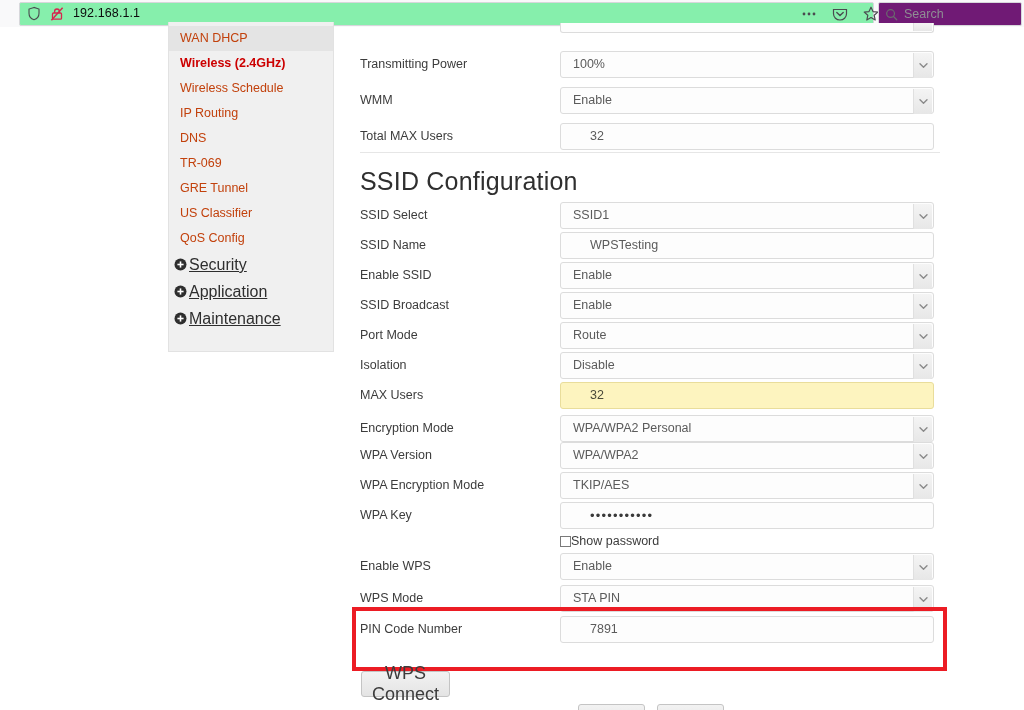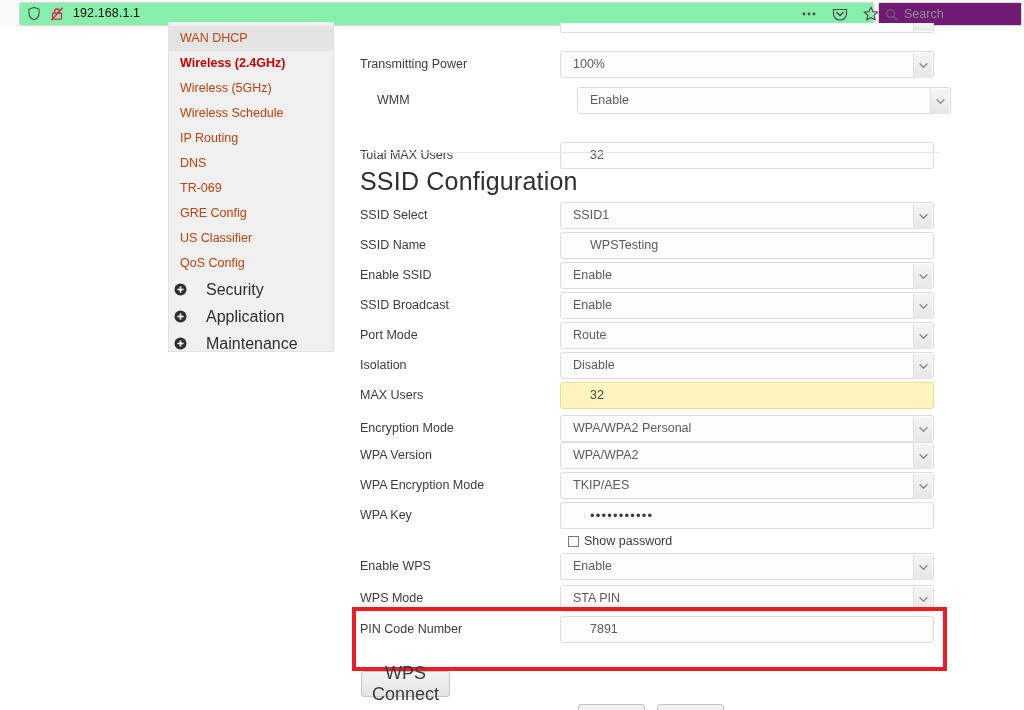--- a/index.html
+++ b/index.html
@@ -70,21 +70,21 @@
     padding-left: 11px;
     font-size: 12.5px; color: #c2410c;
     white-space: nowrap;
   }
   .nav-item.active { color: #cc0000; font-weight: bold; }
   .nav-item.shaded { background: #e4e4e4; }
   .nav-group {
     height: 27px; line-height: 27px;
     padding-left: 5px;
     font-size: 16px; color: #2e2e2e;
-    display: flex; align-items: center; gap: 19px;
+    display: flex; align-items: center; gap: 2px; text-decoration: underline;
   }
   .plus-ic { width: 13px; height: 13px; flex: none; }
 
   
   .main { position: absolute; left: 360px; top: 0; width: 600px; }
   .row {
     display: flex; align-items: center;
     height: 30px; margin-bottom: 0;
   }
   .row + .row { margin-top: 0; }
@@ -132,22 +132,22 @@
   }
 
   .section-title {
     position: absolute; left: 360px;
     font-size: 25px; color: #2f2f2f; font-weight: normal;
     letter-spacing: .2px;
   }
 
   .checkrow {
     position: absolute; left: 560px;
-    display: flex; align-items: center; gap: 5px;
-    font-size: 12.5px; color: #3c3c3c; margin-left: 8px;
+    display: flex; align-items: center; 
+    font-size: 12.5px; color: #3c3c3c;
   }
   .cbox {
     width: 11px; height: 11px;
     border: 1px solid #7a7a7a;
     background: #fff; flex: none;
   }
 
   .redbox {
     position: absolute;
     left: 352px; top: 580px;
@@ -236,26 +236,25 @@
     </span>
     <span class="search-placeholder">Search</span>
   </div>
 </div>
 
 <div class="page">
 
   <div class="sidebar" id="sidebar">
       <div class="nav-item shaded">WAN DHCP</div>
       <div class="nav-item active">Wireless (2.4GHz)</div>
-      <div class="nav-item">Wireless (5GHz)</div>
       <div class="nav-item">Wireless Schedule</div>
       <div class="nav-item">IP Routing</div>
       <div class="nav-item">DNS</div>
       <div class="nav-item">TR-069</div>
-      <div class="nav-item">GRE Config</div>
+      <div class="nav-item">GRE Tunnel</div>
       <div class="nav-item">US Classifier</div>
       <div class="nav-item">QoS Config</div>
       <div class="nav-group">
         <span class="ic plus-ic">
           <svg viewBox="0 0 13 13" width="13" height="13">
             <circle cx="6.5" cy="6.5" r="6" fill="#2e2e2e"></circle>
             <line x1="3.4" y1="6.5" x2="9.6" y2="6.5" stroke="#fff" stroke-width="1.6"></line>
             <line x1="6.5" y1="3.4" x2="6.5" y2="9.6" stroke="#fff" stroke-width="1.6"></line>
           </svg>
         </span>
@@ -294,34 +293,34 @@
           <div class="selectbox">
             <span>100%</span>
             <div class="arrowbtn">
               <svg class="chev" viewBox="0 0 9 7">
                 <path d="M1 1.8 4.5 5.3 8 1.8" fill="none" stroke="#8a8a8a" stroke-width="1.4" stroke-linecap="round" stroke-linejoin="round"></path>
               </svg>
             </div>
           </div>
         </div>
       </div>
-      <div class="row" style="position: absolute; top: 58px; left: 17px; width: 600px; align-items: center;">
+      <div class="row" style="position: absolute; top: 58px; left: 0px; width: 600px; align-items: center;">
         <div class="label">WMM</div>
         <div class="ctrl">
           <div class="selectbox">
             <span>Enable</span>
             <div class="arrowbtn">
               <svg class="chev" viewBox="0 0 9 7">
                 <path d="M1 1.8 4.5 5.3 8 1.8" fill="none" stroke="#8a8a8a" stroke-width="1.4" stroke-linecap="round" stroke-linejoin="round"></path>
               </svg>
             </div>
           </div>
         </div>
       </div>
-      <div class="row" style="position: absolute; top: 94px; left: 0px; width: 600px; margin-top: 19px;">
+      <div class="row" style="position: absolute; top: 94px; left: 0px; width: 600px;">
         <div class="label">Total MAX Users</div>
         <div class="ctrl">
           <div class="textbox">32</div>
         </div>
       </div>
       <div class="row" style="position: absolute; top: 173px; left: 0px; width: 600px;">
         <div class="label">SSID Select</div>
         <div class="ctrl">
           <div class="selectbox">
             <span>SSID1</span>

